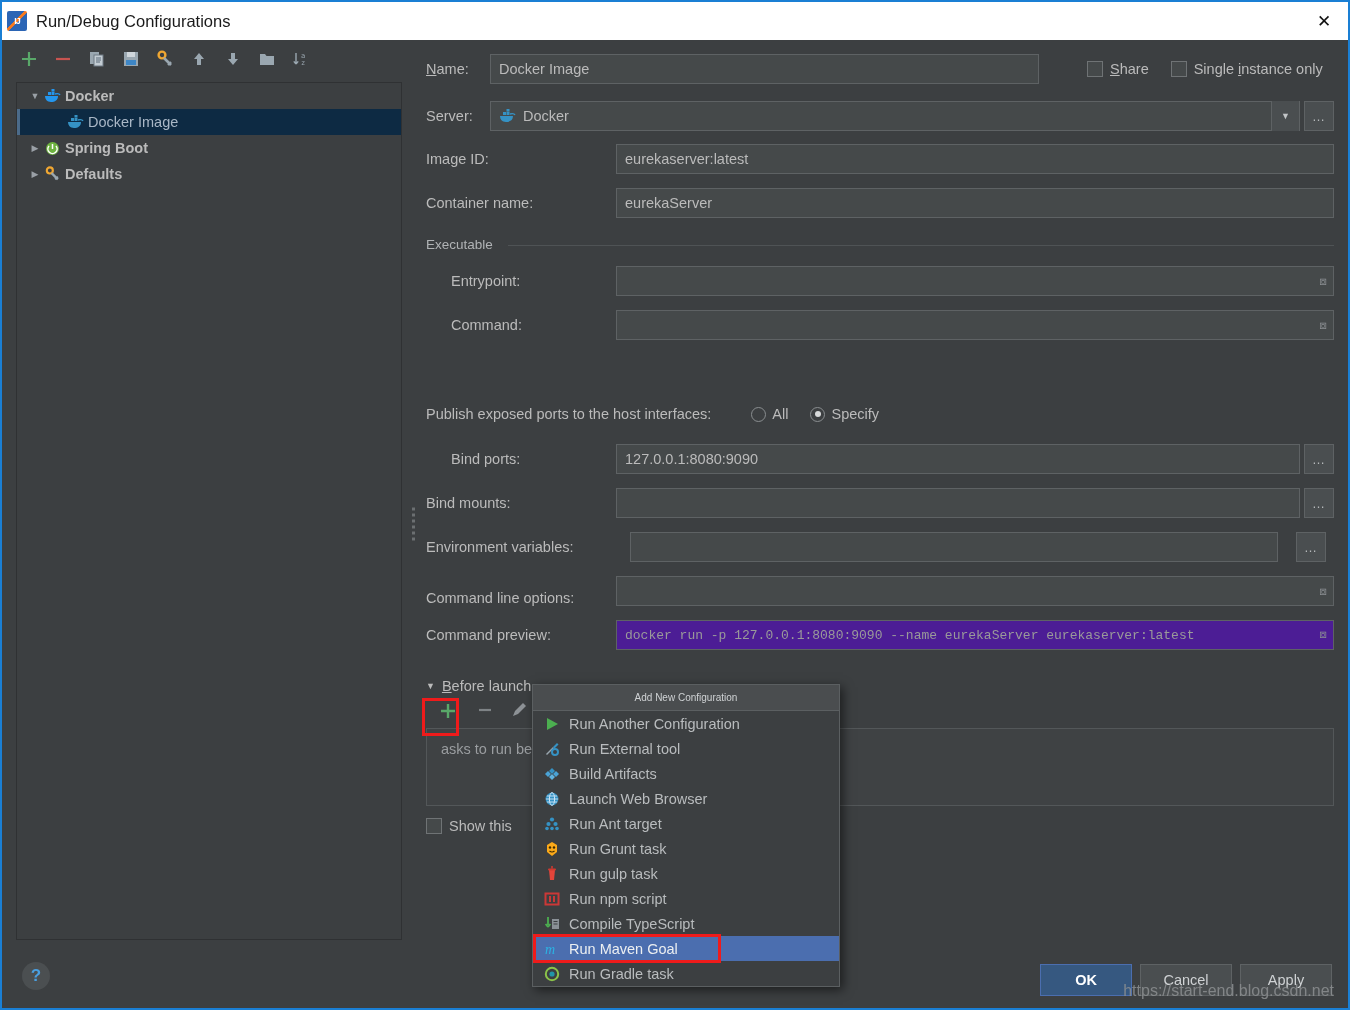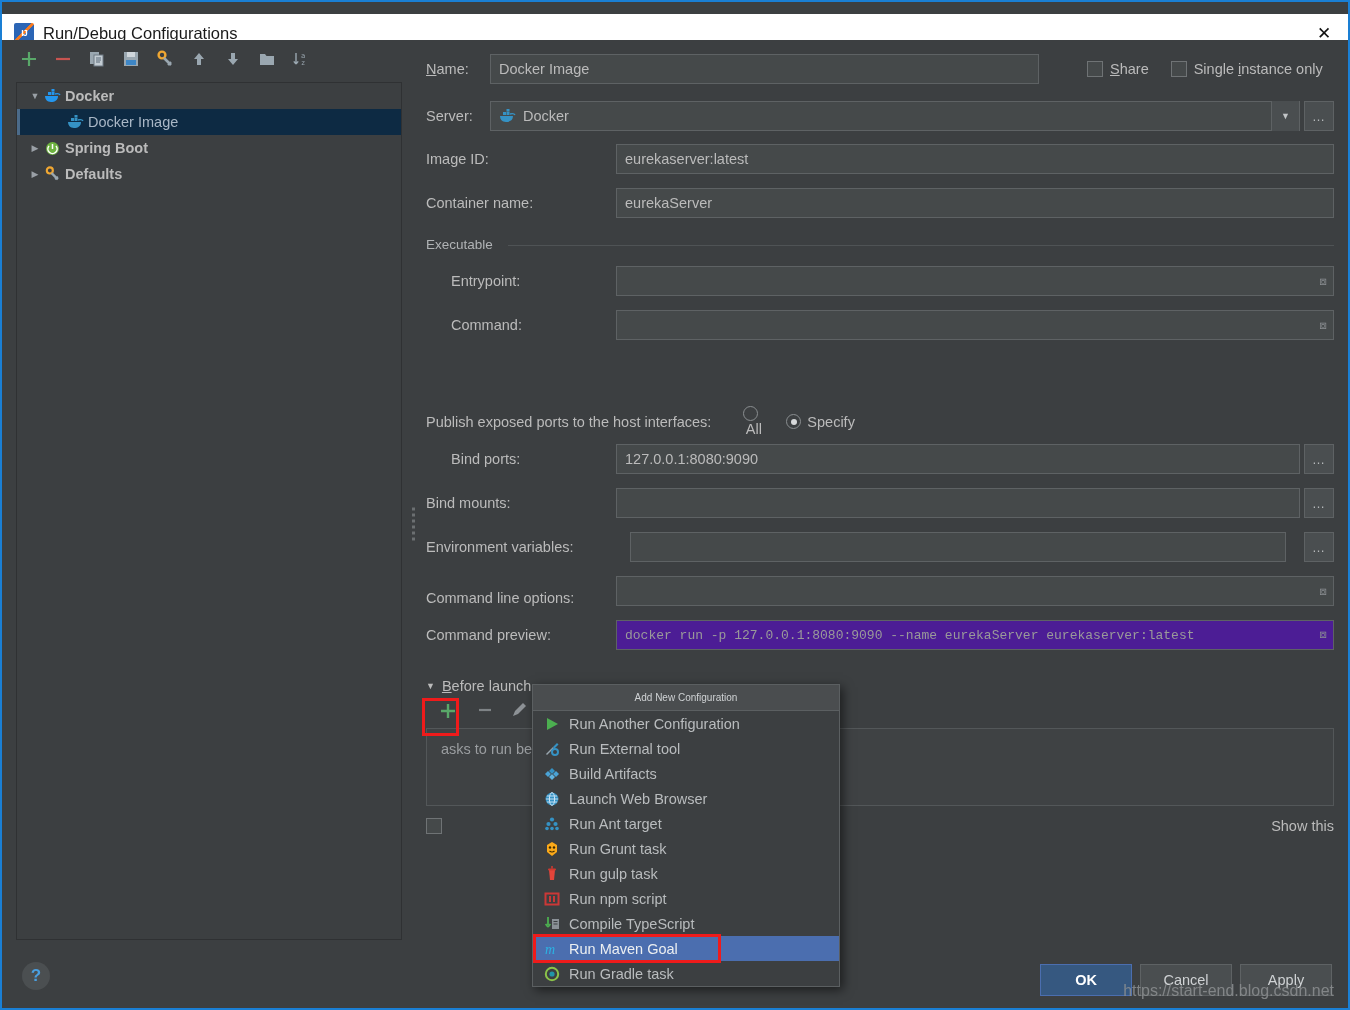--- a/index.html
+++ b/index.html
@@ -16,23 +16,22 @@
     border: 2px solid #1a7fd4;
     background: #3c3f41;
     overflow: hidden;
   }
 
   
   .titlebar {
     height: 38px;
     background: #ffffff;
     display: flex; align-items: center;
-    padding-left: 12px;
+    padding-left: 5px;
     position: relative;
-    margin-top: 12px;
   }
   .titlebar .tb-icon {
     width: 20px; height: 20px;
     margin-right: 9px;
     position: relative;
     background: linear-gradient(135deg,#2b65b5 0%,#2b65b5 45%,#f47920 45%,#f47920 55%,#2b65b5 55%);
     border-radius: 2px;
     display: inline-block;
   }
   .titlebar .tb-icon::after {
@@ -491,21 +490,21 @@
           <div class="lbl" style="width:190px;padding-left:25px;">Command:</div>
           <div class="field" style="flex:1;">
             <span></span>
             <span class="expand-ico">⧈</span>
           </div>
         </div>
       </div>
 
       <div class="row" style="position:absolute; left:8px; top:366px; right:14px;">
         <span class="lbl">Publish exposed ports to the host interfaces:</span>
-        <span style="display:inline-flex;align-items:center;margin-left:32px;flex-direction:column;">
+        <span style="display:inline-flex;align-items:center;margin-left:40px;">
           <span class="radio"></span>
           <span class="lbl">All</span>
         </span>
         <span style="display:inline-flex;align-items:center;margin-left:22px;">
           <span class="radio sel"></span>
           <span class="lbl">Specify</span>
         </span>
       </div>
 
       <div class="row" style="position:absolute; left:8px; top:404px; right:14px;">
@@ -517,21 +516,21 @@
       </div>
 
       <div class="row" style="position:absolute; left:8px; top:448px; right:14px;">
         <div class="lbl" style="width:190px;">Bind mounts:</div>
         <div class="field" style="flex:1;">
           <span></span>
         </div>
         <div class="ellipsis-btn">…</div>
       </div>
 
-      <div class="row" style="position:absolute; left:8px; top:492px; right:14px;gap:14px;">
+      <div class="row" style="position:absolute; left:8px; top:492px; right:22px;gap:14px;">
         <div class="lbl" style="width:190px;">Environment variables:</div>
         <div class="field" style="flex:1;">
           <span></span>
         </div>
         <div class="ellipsis-btn">…</div>
       </div>
 
       <div class="row" style="position:absolute; left:8px; top:536px; right:14px;align-items:flex-end;">
         <div class="lbl" style="width:190px;">Command line options:</div>
         <div class="field" style="flex:1;">
@@ -566,21 +565,21 @@
           </span>
           <span>
             <svg width="18" height="18" viewBox="0 0 18 18">
                 <path d="M3 15 l2 -5 l8 -8 l3 3 l-8 8 Z" fill="#8d9296"></path>
               </svg>
           </span>
         </div>
         <div class="bl-list">
           <span>asks to run before launch</span>
         </div>
-        <div style="display:flex;align-items:center;margin-top:12px;justify-content:space-between;">
+        <div style="display:flex;align-items:center;margin-top:12px;">
           <span class="chk"></span>
           <span class="lbl">Show this</span>
         </div>
       </div>
 
       <div class="redbox" style="left:4px; top:658px; width:37px; height:38px;"></div>
     </div>
 
     <div class="popup">
       <div class="popup-title">Add New Configuration</div>

